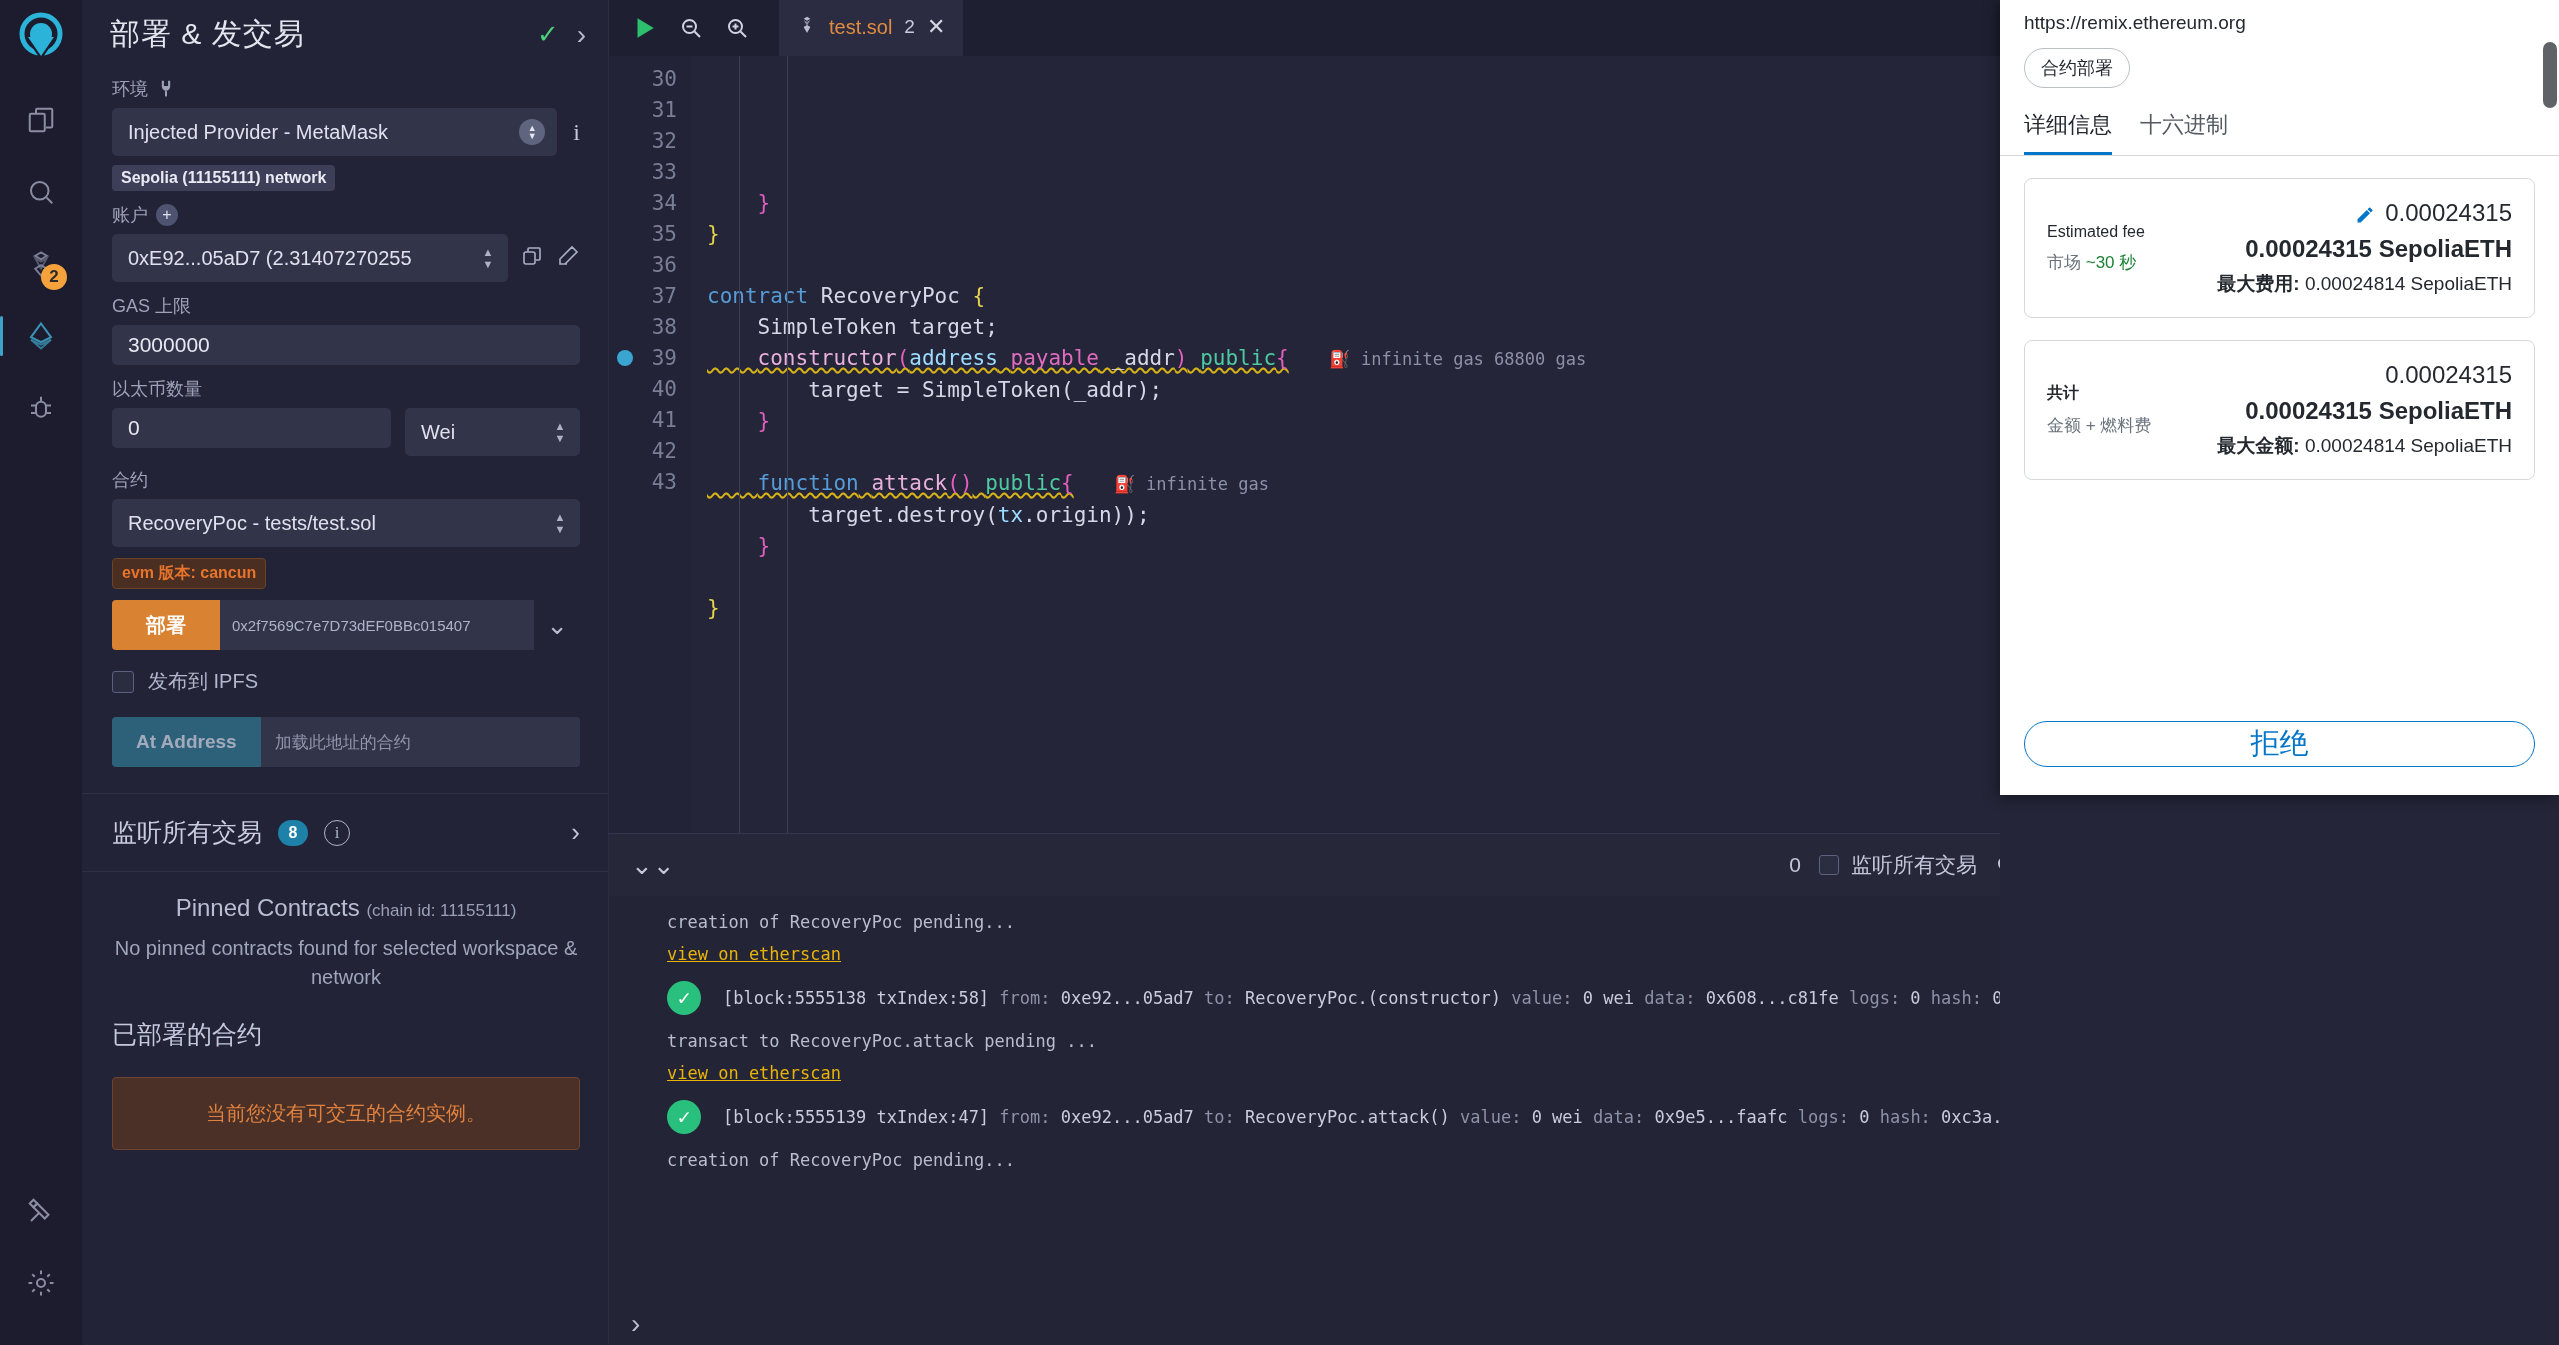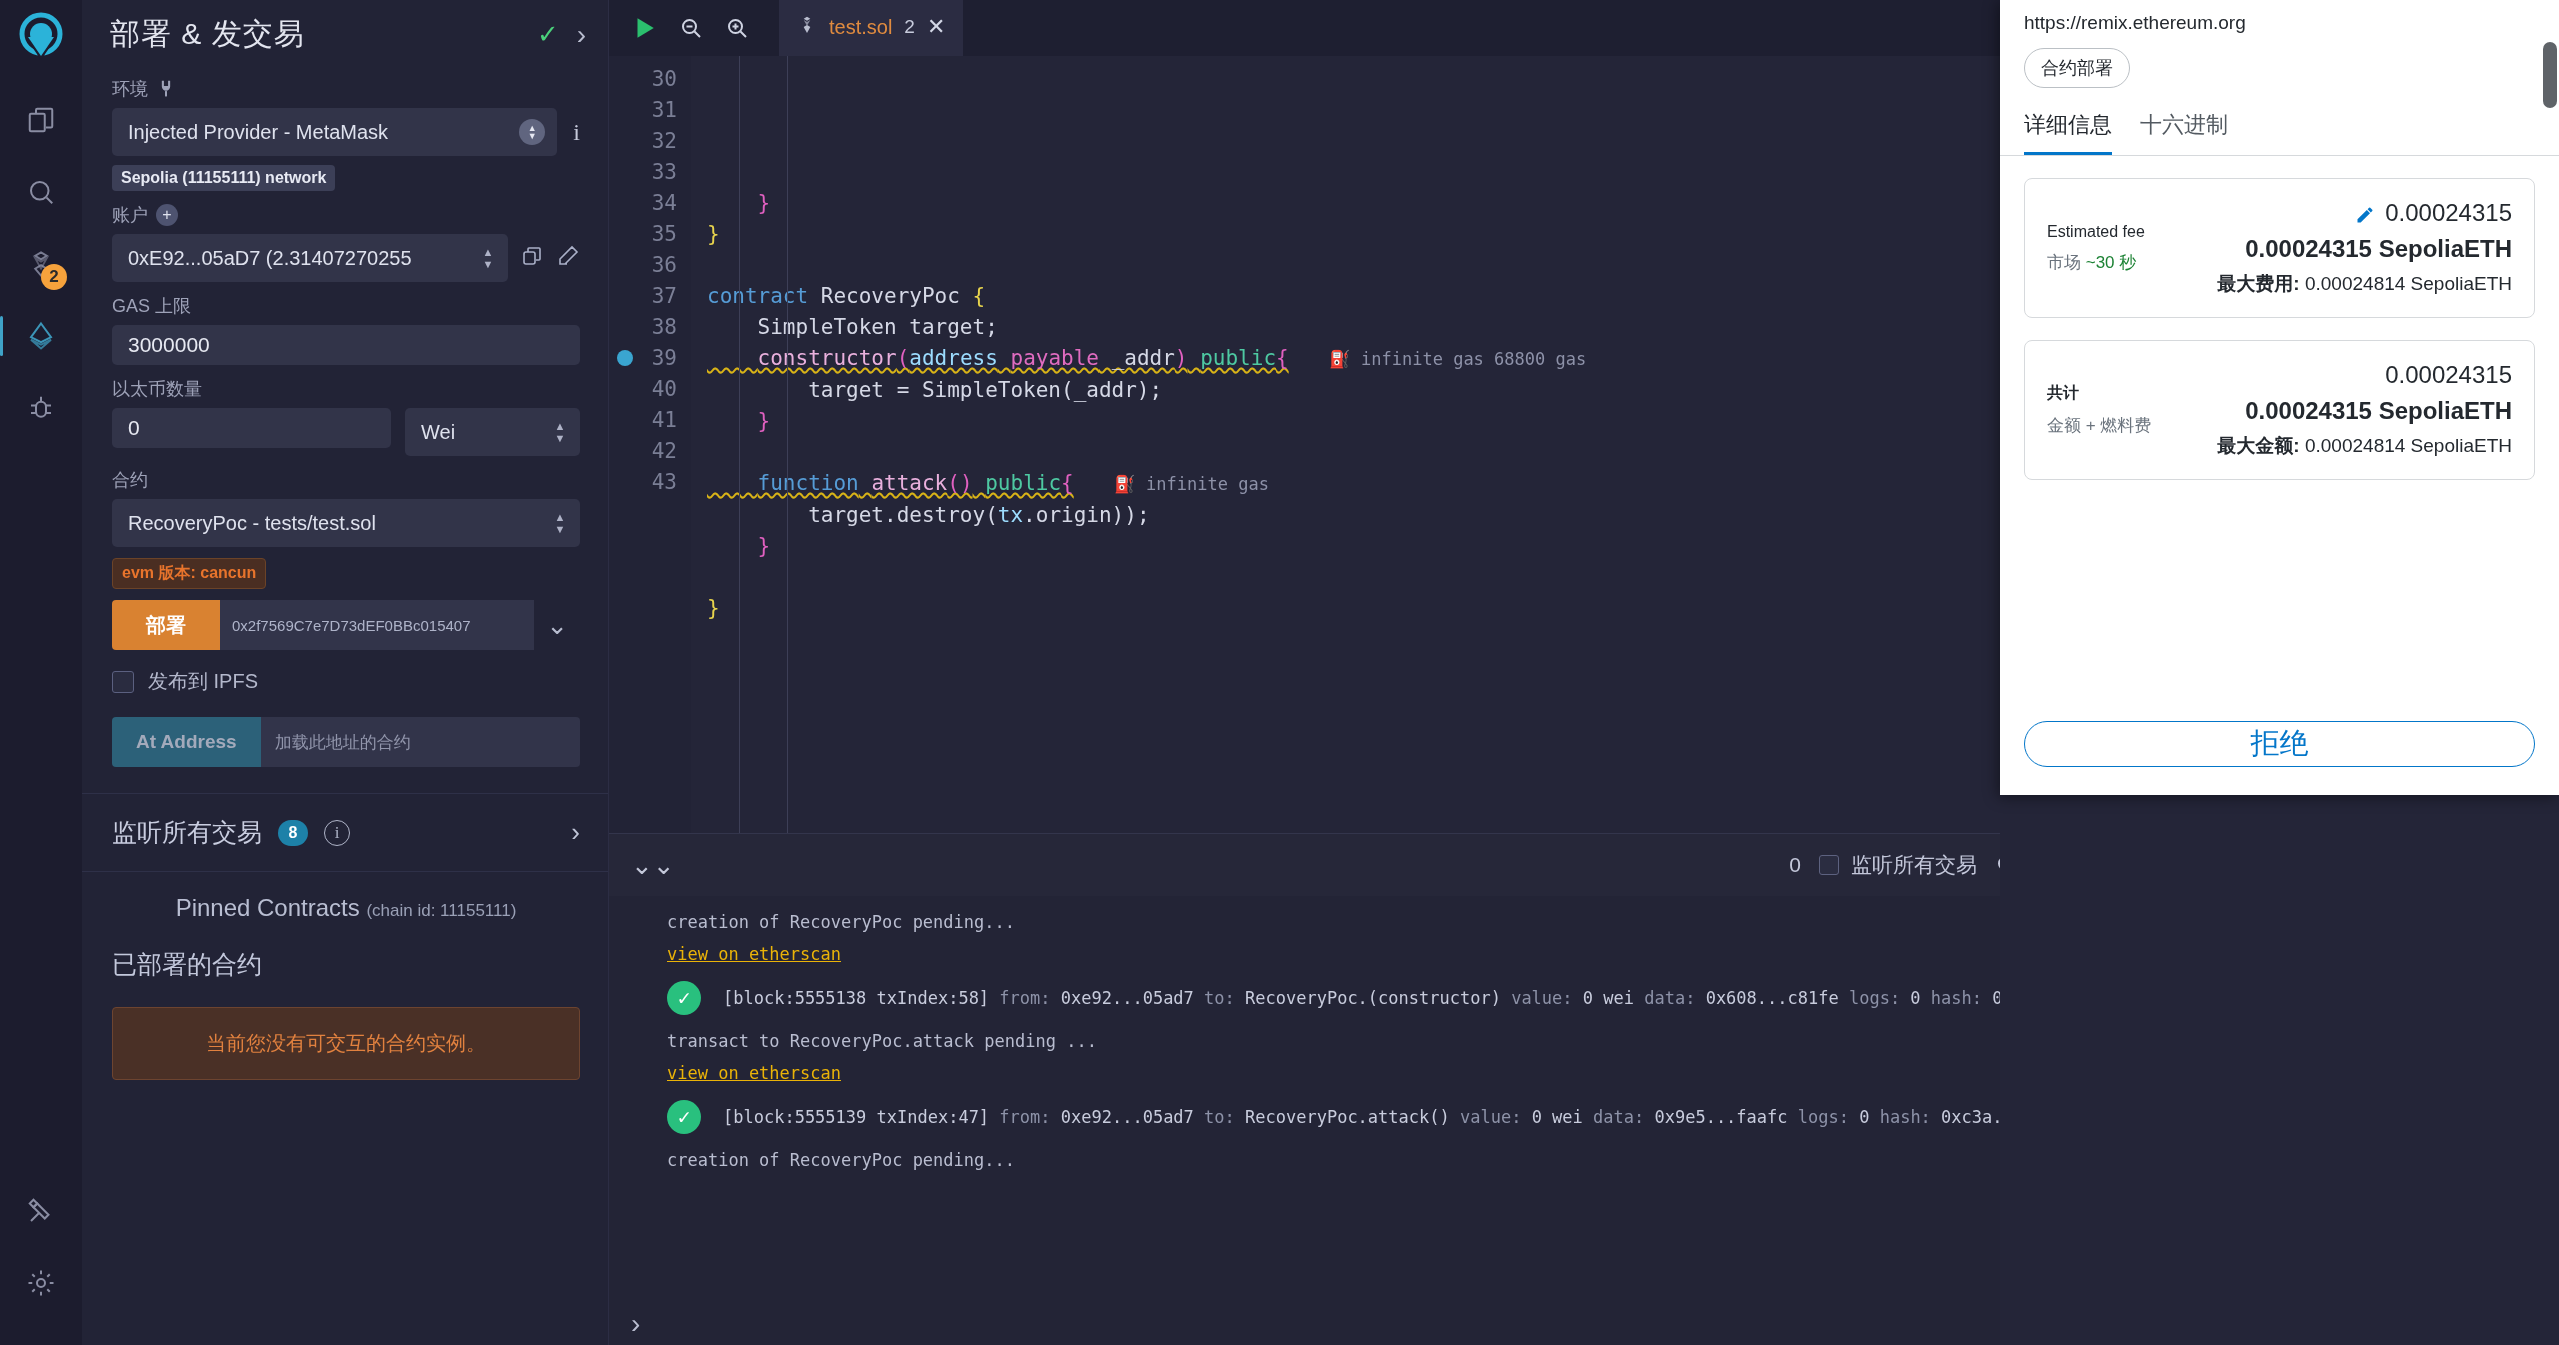--- a/index.html
+++ b/index.html
@@ -442,20 +442,21 @@
       <span class="circle-i">i</span>
       <span class="rec-chev">›</span>
     </div>
     <div class="sect-div" style="margin:0"></div>
 
     <div class="pin-sect">
       <div class="pin-title">
         <span>Pinned Contracts</span>
         <small>(chain id: 11155111)</small>
       </div>
+      <div class="pin-none">No pinned contracts found for selected workspace &amp; network</div>
       <div class="dep-title">已部署的合约</div>
       <div class="warn-box">当前您没有可交互的合约实例。</div>
     </div>
   </div>
 
   <div class="center">
 
     <div class="ed-toolbar">
       <span class="tb-btn">
         <svg viewBox="0 0 24 24" width="26" height="26" fill="#2bbf6e">

